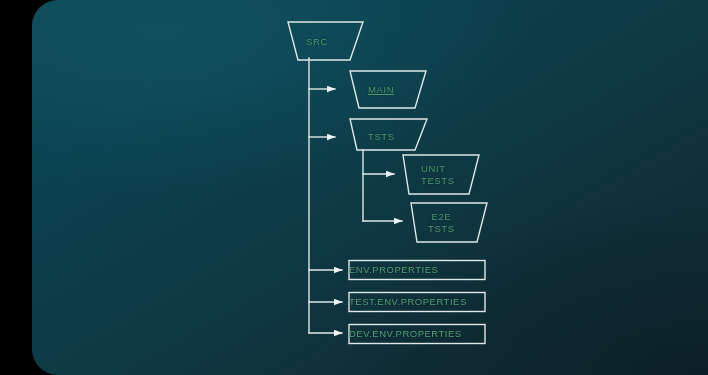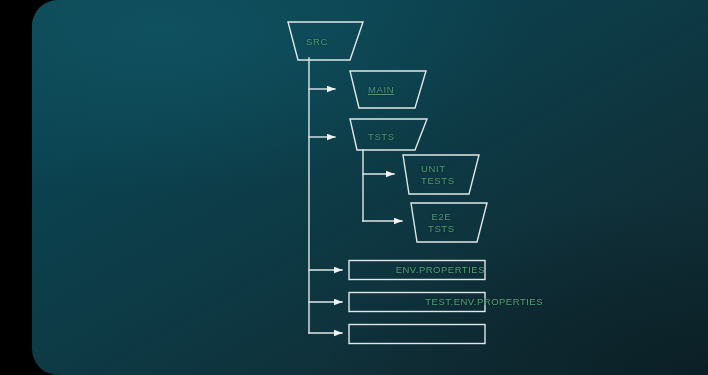--- a/index.html
+++ b/index.html
@@ -48,21 +48,21 @@
   }
   .box-label {
     position: absolute;
     z-index: 3;
     color: #53a37c;
     font-size: 9.5px;
     letter-spacing: 0.5px;
     line-height: 12px;
     white-space: pre;
     width: 100%;
-    text-align: right;
+    text-align: left;
     text-shadow: 0 0 2px rgba(0,0,0,0.55);
     pointer-events: none;
   }
   .hit {
     position: absolute;
     z-index: 4;
     background: transparent;
   }
 </style>
 </head>
@@ -120,22 +120,23 @@
   <div class="node-label" style="left:336px; top:131px;">TSTS</div>
 
   <div class="node-label" style="left:389px; top:163px;">UNIT
 TESTS</div>
 
   <div class="node-label" style="left:396px; top:211px;text-align:center;">E2E
 TSTS</div>
 
   <div class="box-label" style="left:317px; top:264px; width:136px;">ENV.PROPERTIES</div>
 
-  <div class="box-label" style="left:317px; top:296px; width:152px;padding-left:42px;">TEST.ENV.PROPERTIES</div>
+  <div class="box-label" style="left:317px; top:296px; width:152px;">TEST.ENV.PROPERTIES</div>
 
+  <div class="box-label" style="left:317px; top:328px; width:136px;">DEV.ENV.PROPERTIES</div>
 
   <div class="hit" style="left:253px; top:22px; width:78px; height:38px;"></div>
   <div class="hit" style="left:318px; top:70px; width:78px; height:38px;"></div>
   <div class="hit" style="left:318px; top:118px; width:78px; height:38px;"></div>
   <div class="hit" style="left:371px; top:154px; width:78px; height:40px;"></div>
   <div class="hit" style="left:379px; top:202px; width:78px; height:40px;"></div>
   <div class="hit" style="left:317px; top:260px; width:136px; height:19px;"></div>
   <div class="hit" style="left:317px; top:292px; width:136px; height:19px;"></div>
   <div class="hit" style="left:317px; top:324px; width:136px; height:19px;"></div>
 

